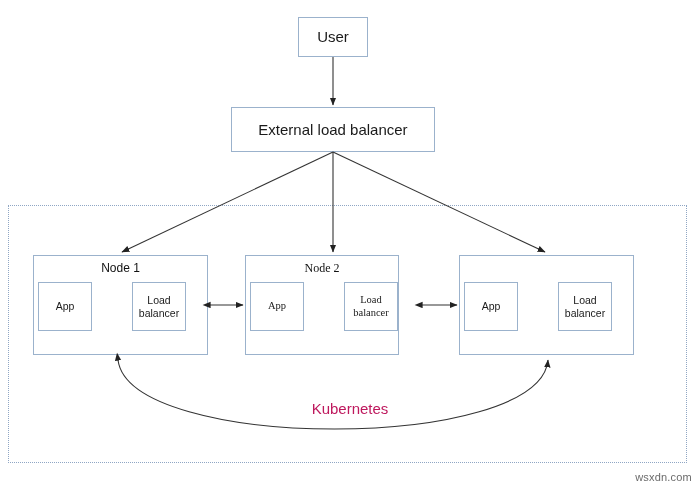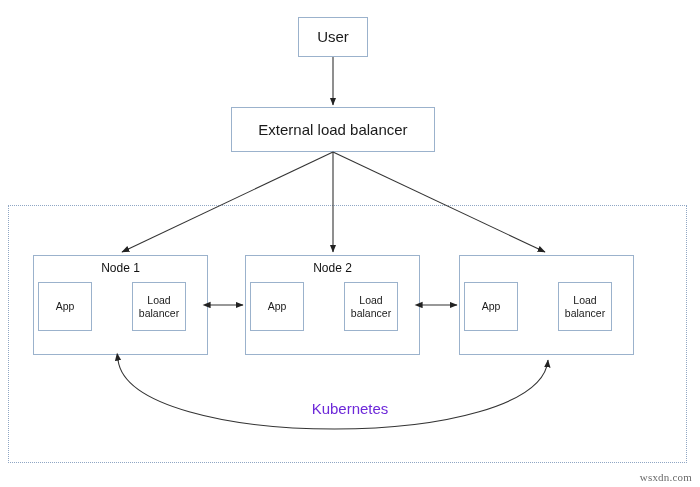--- a/index.html
+++ b/index.html
@@ -45,21 +45,21 @@
   }
   .node-box {
     position: absolute;
     top: 255px;
     height: 100px;
     background: #ffffff;
     border: 1px solid #9bb2cc;
     box-sizing: border-box;
   }
   #node-1 { left: 33px;  width: 175px; }
-  #node-2 { left: 245px; width: 175px; }
+  #node-2 { left: 245px; width: 154px; font-family: Liberation Serif, serif; }
   #node-3 { left: 459px; width: 175px; }
   .node-title {
     position: absolute;
     top: 5px;
     left: 0;
     width: 100%;
     text-align: center;
     font-size: 12px;
     color: #111;
   }
@@ -87,37 +87,36 @@
     border: 1px dotted #8fa6c4;
     box-sizing: border-box;
     background: transparent;
   }
   #k8s-label {
     position: absolute;
     left: 0; top: 400px;
     width: 700px;
     text-align: center;
     font-size: 15px;
-    color: #6d28d9;
+    color: #be185d;
   }
   
   #arrows {
     position: absolute;
     left: 0; top: 0;
     width: 700px; height: 487px;
     pointer-events: none;
   }
   
   #watermark {
     position: absolute;
     right: 8px; bottom: 4px;
     font-size: 11px;
     color: #6a6a6a;
     letter-spacing: .2px;
-    font-family: Liberation Serif, serif;
   }
 </style>
 </head>
 <body>
 
 <div id="canvas">
 
   <div id="k8s-container"></div>
 
   <div class="box" id="elb-box">

